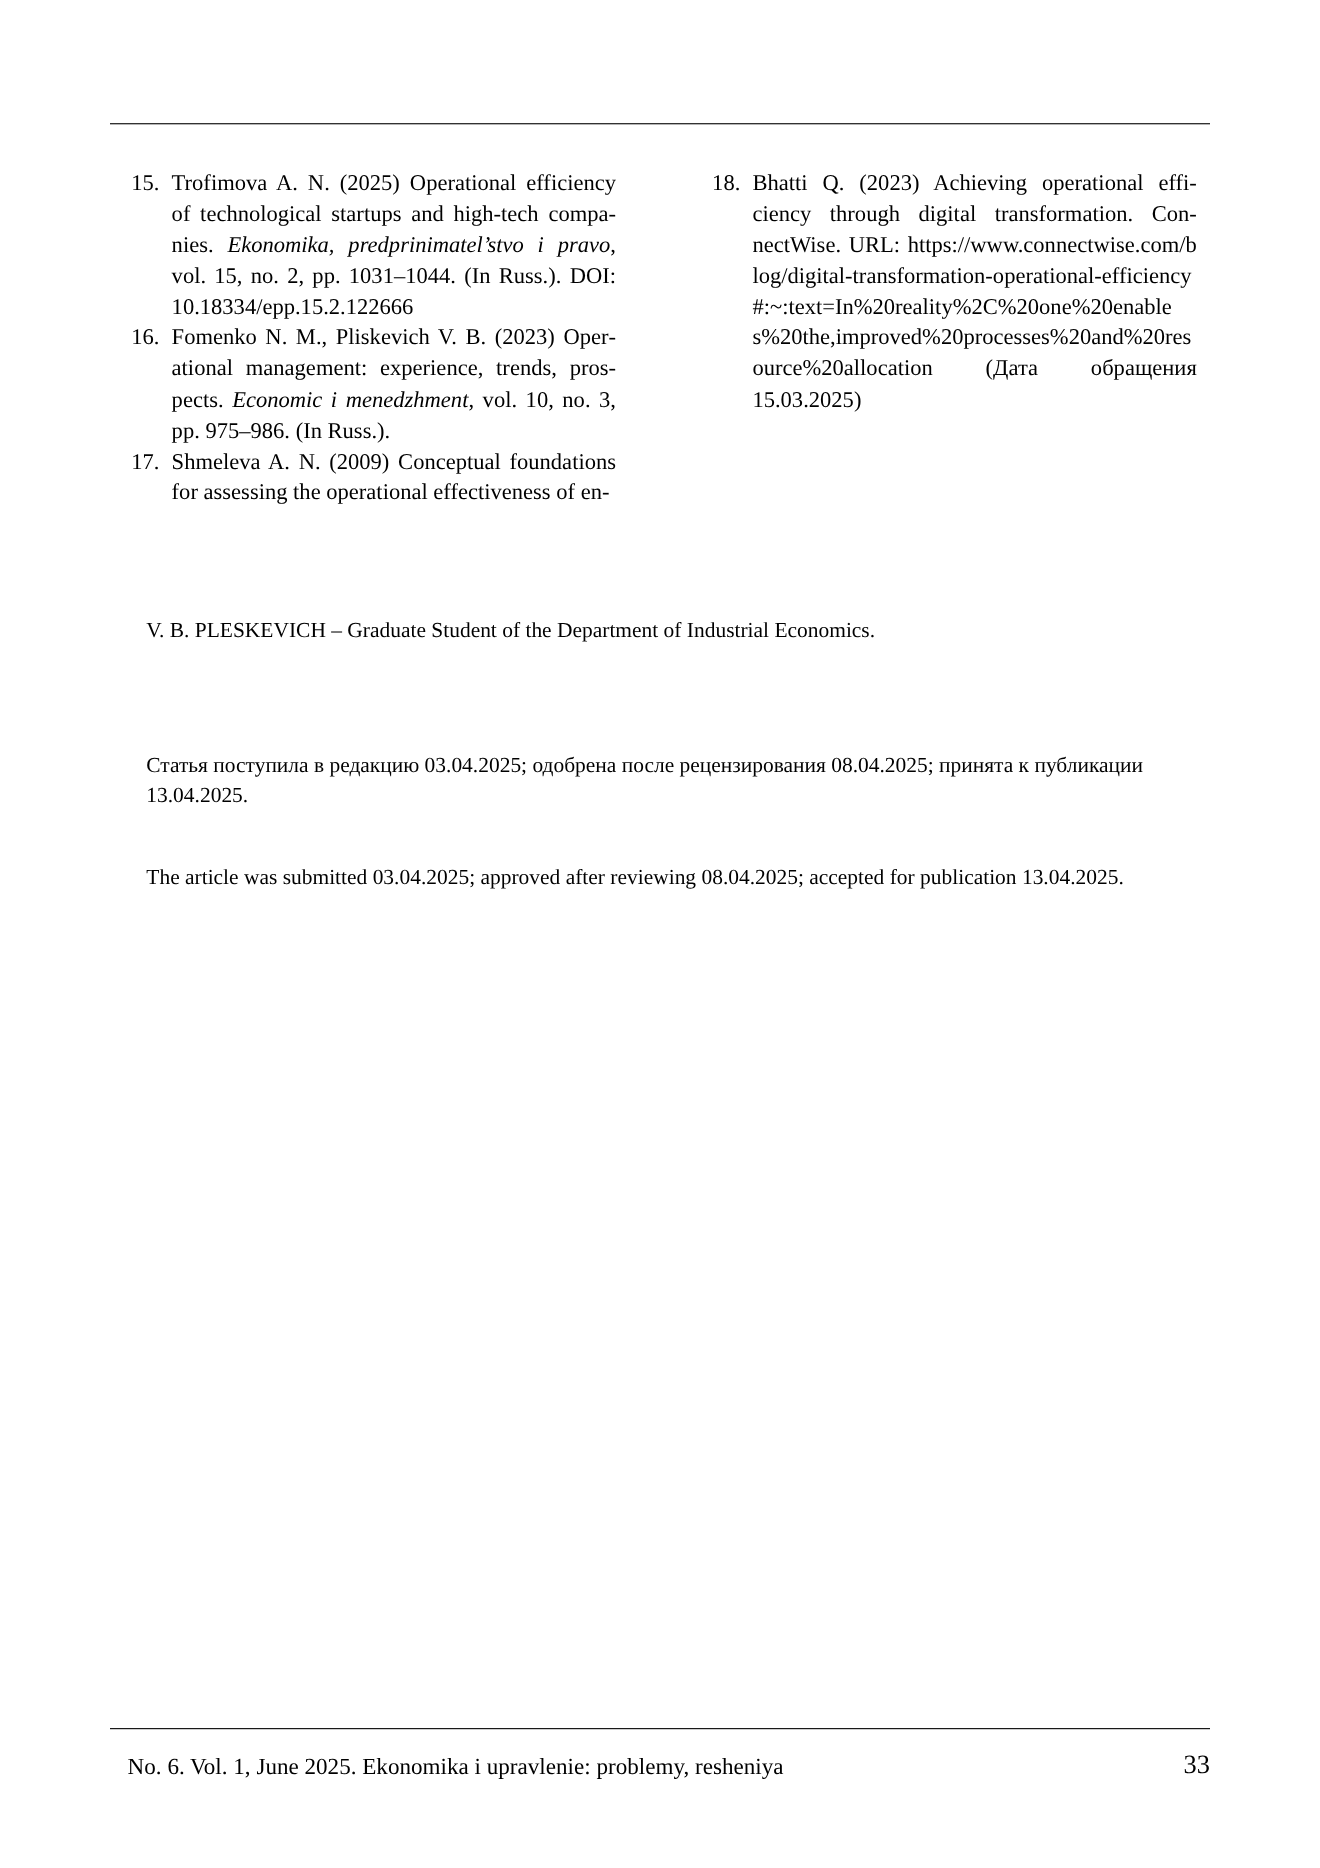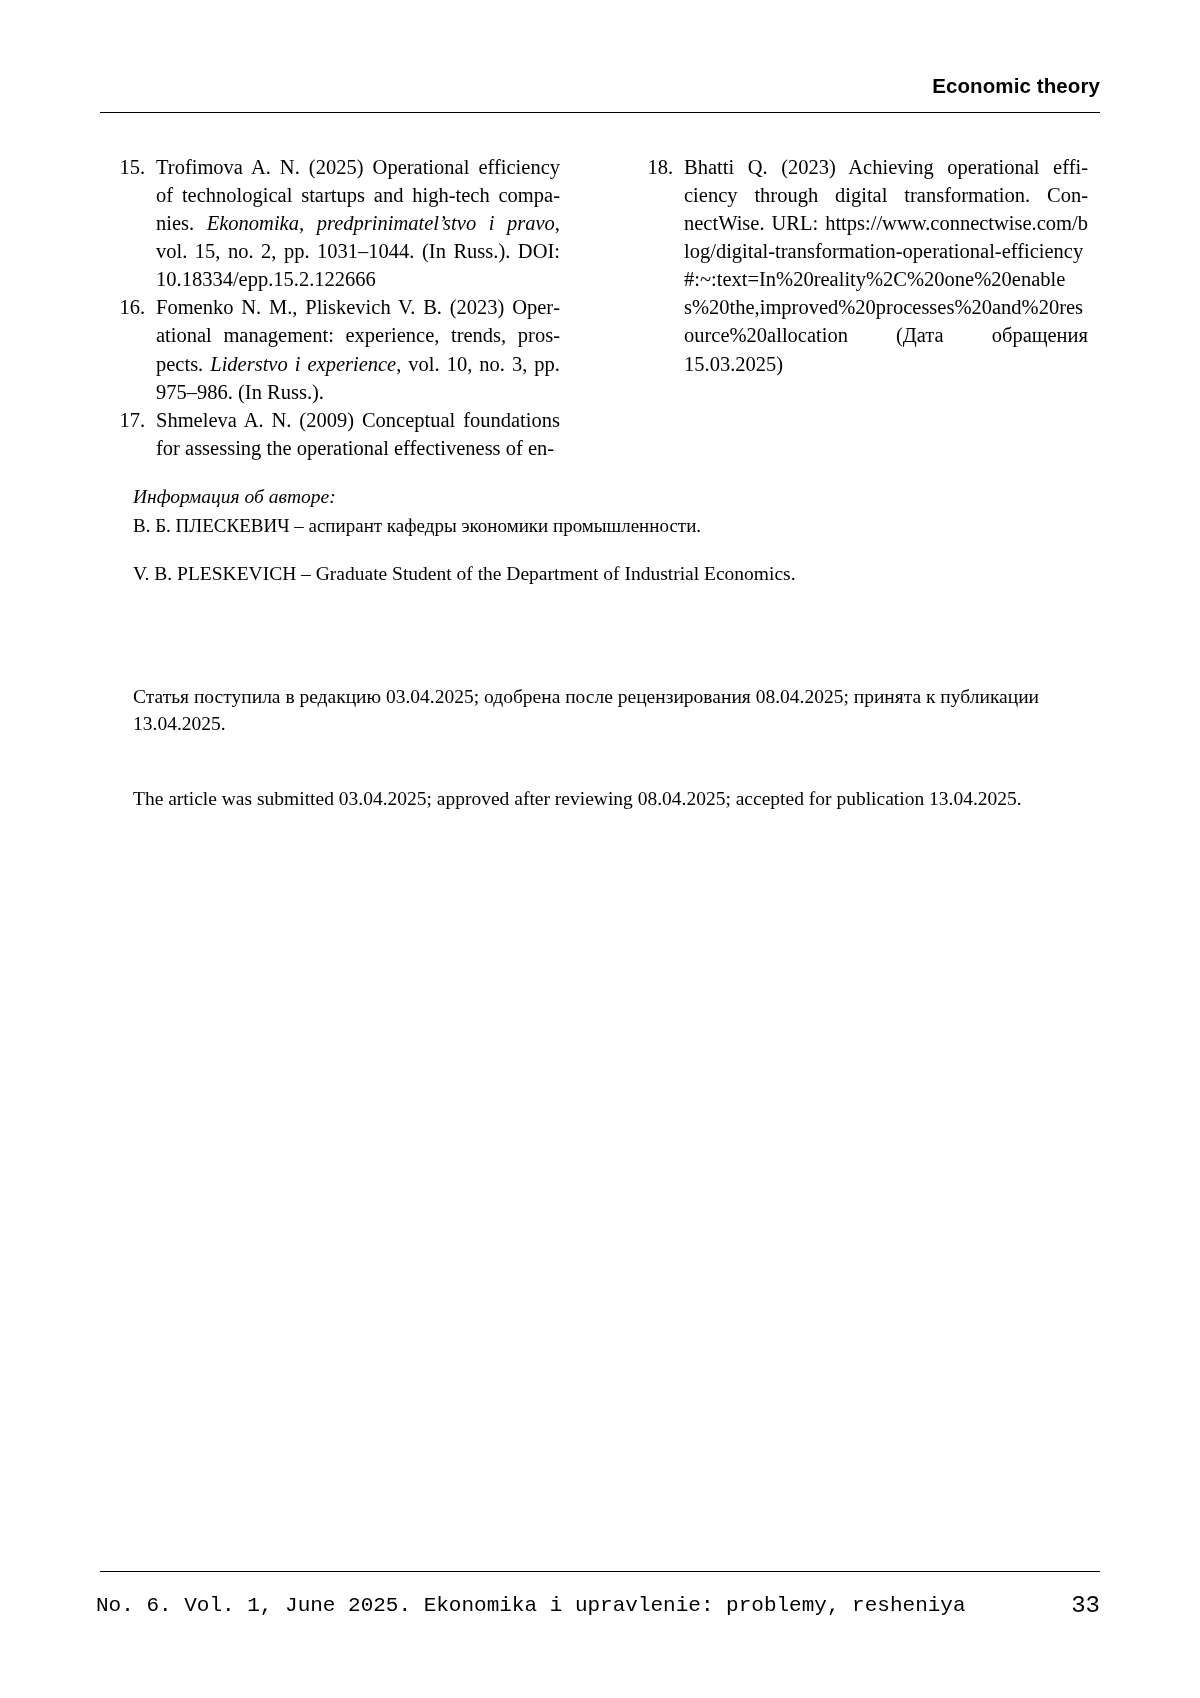--- a/index.html
+++ b/index.html
@@ -117,56 +117,55 @@
   .footer-rule {
     position: absolute;
     left: 100px;
     right: 100px;
     top: 1571px;
     border-top: 1.6px solid #000;
     height: 0;
   }
   .footer {
     position: absolute;
-    left: 96px;
+    left: 116px;
     right: 100px;
     top: 1592px;
     display: flex;
     justify-content: space-between;
-    align-items: center;
-    font-family: Liberation Mono, monospace;
+    align-items: flex-end;
+    font-family: Liberation Serif, serif;
     font-size: 21px;
     color: #000;
   }
   .footer .pageno {
     font-size: 24px;
     font-weight: normal;
   }
 </style>
 </head>
 <body>
 
 <div class="page">
 
-  <div class="header">Economic theory</div>
   <div class="header-rule"></div>
 
   <div class="refs">
 
     <div class="col">
       <ol class="reflist">
 
         <li class="ref">
           <span class="num">15.</span>
           <span class="body"><span>Trofimova A. N. (2025) Operational efficiency of technological startups and high-tech compa­nies. </span><span class="it">Ekonomika, predprinimatel’stvo i pravo</span><span>, vol. 15, no. 2, pp. 1031–1044. (In Russ.). DOI: 10.18334/epp.15.2.122666</span></span>
         </li>
 
         <li class="ref">
           <span class="num">16.</span>
-          <span class="body"><span>Fomenko N. M., Pliskevich V. B. (2023) Oper­ational management: experience, trends, pros­pects. </span><span class="it">Liderstvo i experience</span><span>, vol. 10, no. 3, pp. 975–986. (In Russ.).</span></span>
+          <span class="body"><span>Fomenko N. M., Pliskevich V. B. (2023) Oper­ational management: experience, trends, pros­pects. </span><span class="it">Economic i menedzhment</span><span>, vol. 10, no. 3, pp. 975–986. (In Russ.).</span></span>
         </li>
 
         <li class="ref">
           <span class="num">17.</span>
           <span class="body"><span>Shmeleva A. N. (2009) Conceptual foundations for assessing the operational effectiveness of en-</span></span>
         </li>
 
       </ol>
     </div>
 
@@ -174,24 +173,20 @@
       <ol class="reflist">
         <li class="ref">
           <span class="num">18.</span>
           <span class="body"><span>Bhatti Q. (2023) Achieving operational effi­ciency through digital transformation. Con­nectWise. URL: </span><span class="url-break">https://www.connectwise.com/blog/digital-transformation-operational-efficiency#:~:text=In%20reality%2C%20one%20enables%20the,improved%20processes%20and%20resource%20allocation</span><span> (Дата обращения 15.03.2025)</span></span>
         </li>
       </ol>
     </div>
 
   </div>
 
-  <div class="authorblock ab1">
-    <div class="ab-title">Информация об авторе:</div>
-    <div class="ab-text ru">В. Б. ПЛЕСКЕВИЧ – аспирант кафедры экономики промышленности.</div>
-  </div>
 
   <div class="authorblock ab2">
     <div class="ab-text">V. B. PLESKEVICH – Graduate Student of the Department of Industrial Economics.</div>
   </div>
 
   <div class="authorblock ab3">
     <div class="dates">Статья поступила в редакцию 03.04.2025; одобрена после рецензирования 08.04.2025; принята к публикации 13.04.2025.</div>
     <div class="dates">The article was submitted 03.04.2025; approved after reviewing 08.04.2025; accepted for publication 13.04.2025.</div>
   </div>
 

